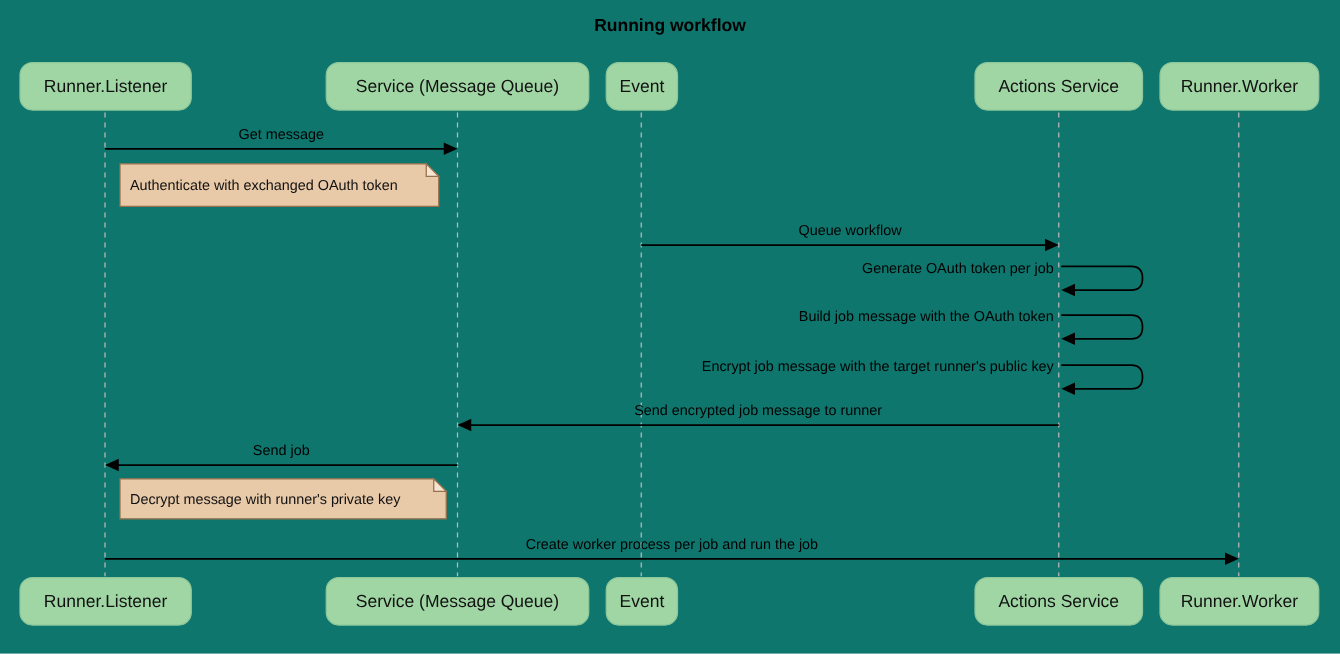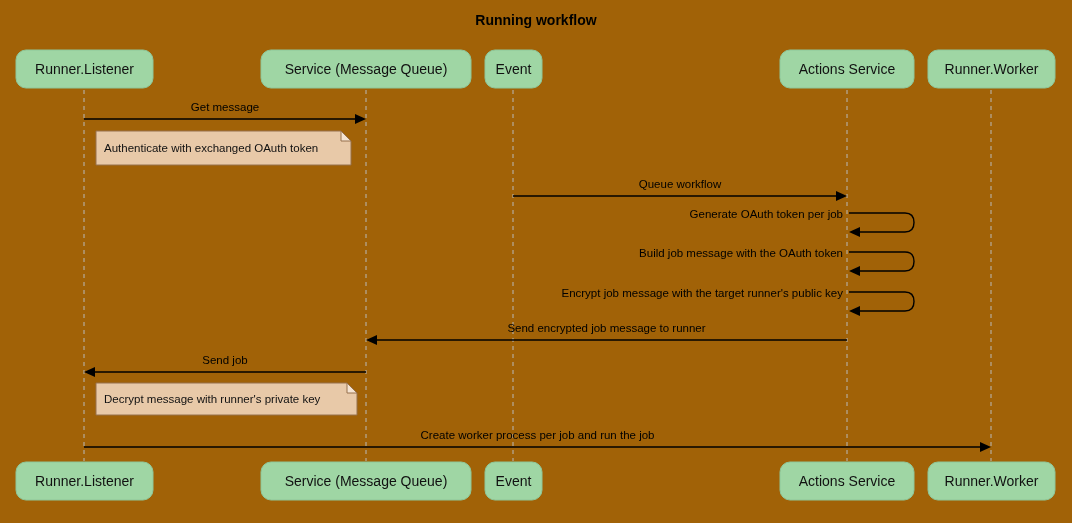--- a/index.html
+++ b/index.html
@@ -8,21 +8,21 @@
     background: #ffffff;
   }
   body {
     font-family: "Liberation Sans", sans-serif;
     color: #000000;
   }
   #canvas {
     position: relative;
     width: 1072px;
     height: 523px;
-    background: #a16207;
+    background: #0f766e;
     overflow: hidden;
   }
   #diagram-svg {
     position: absolute;
     left: 0;
     top: 0;
     width: 1072px;
     height: 523px;
   }
   .title-text {

